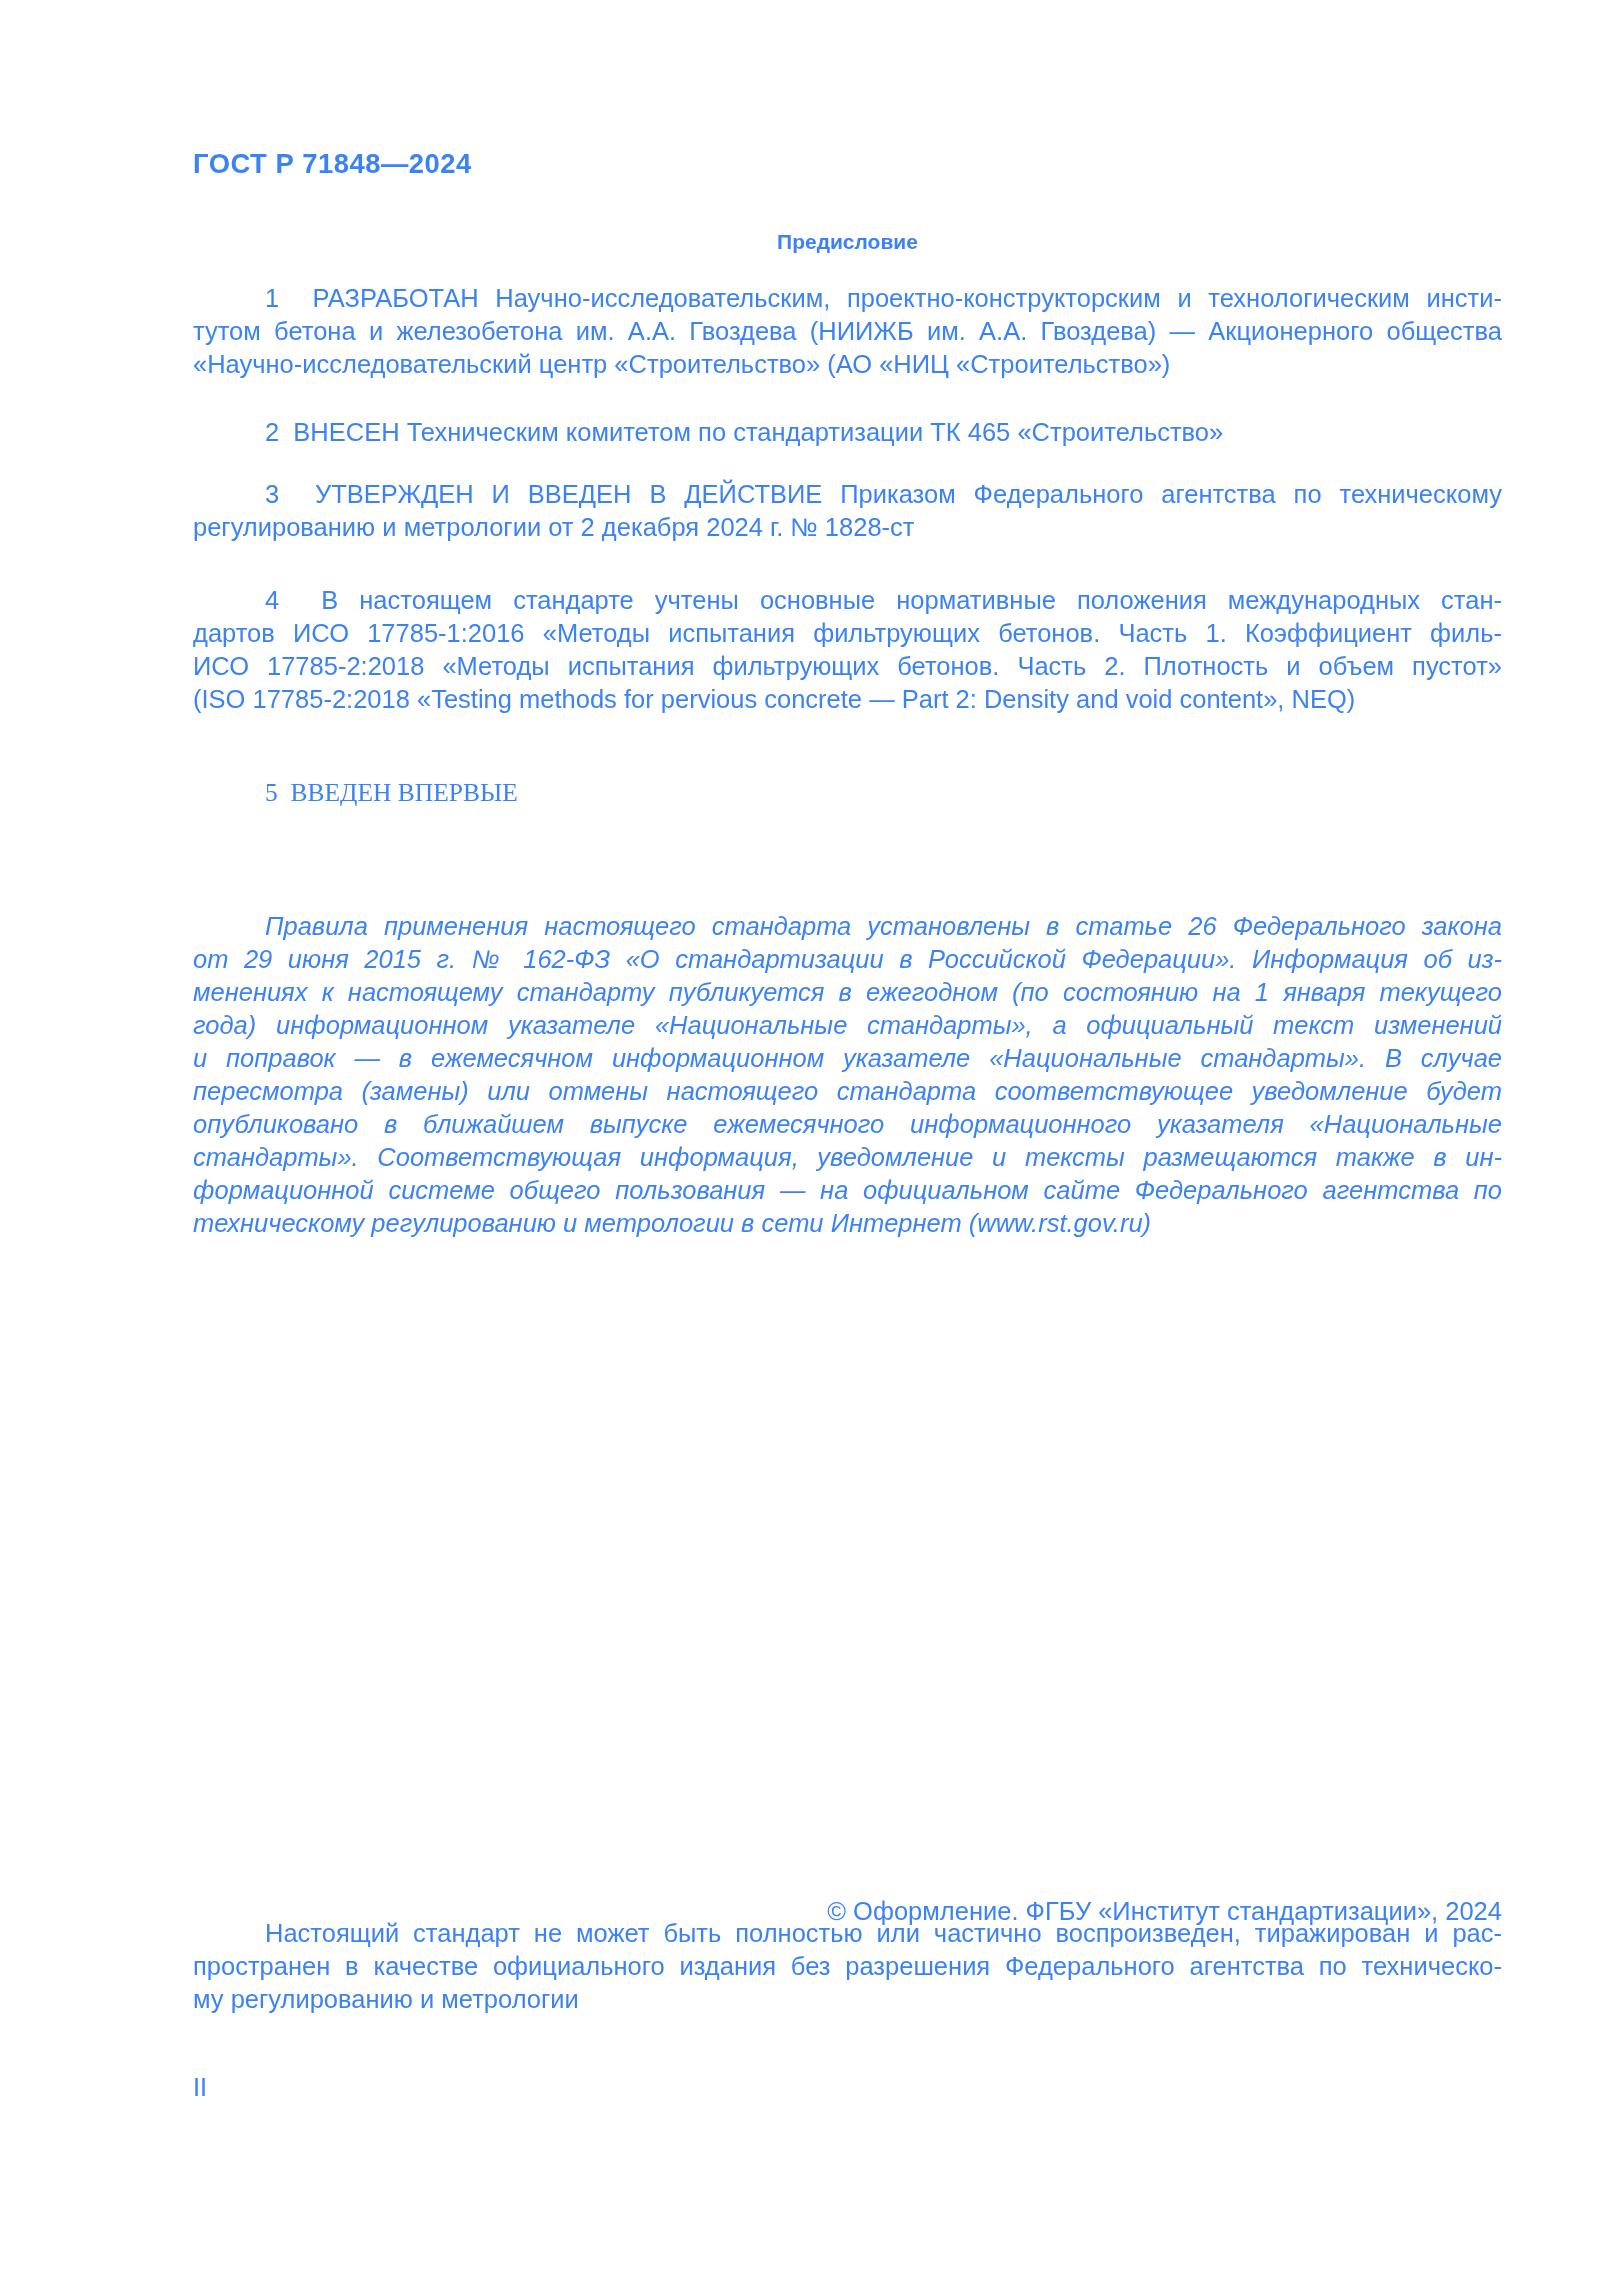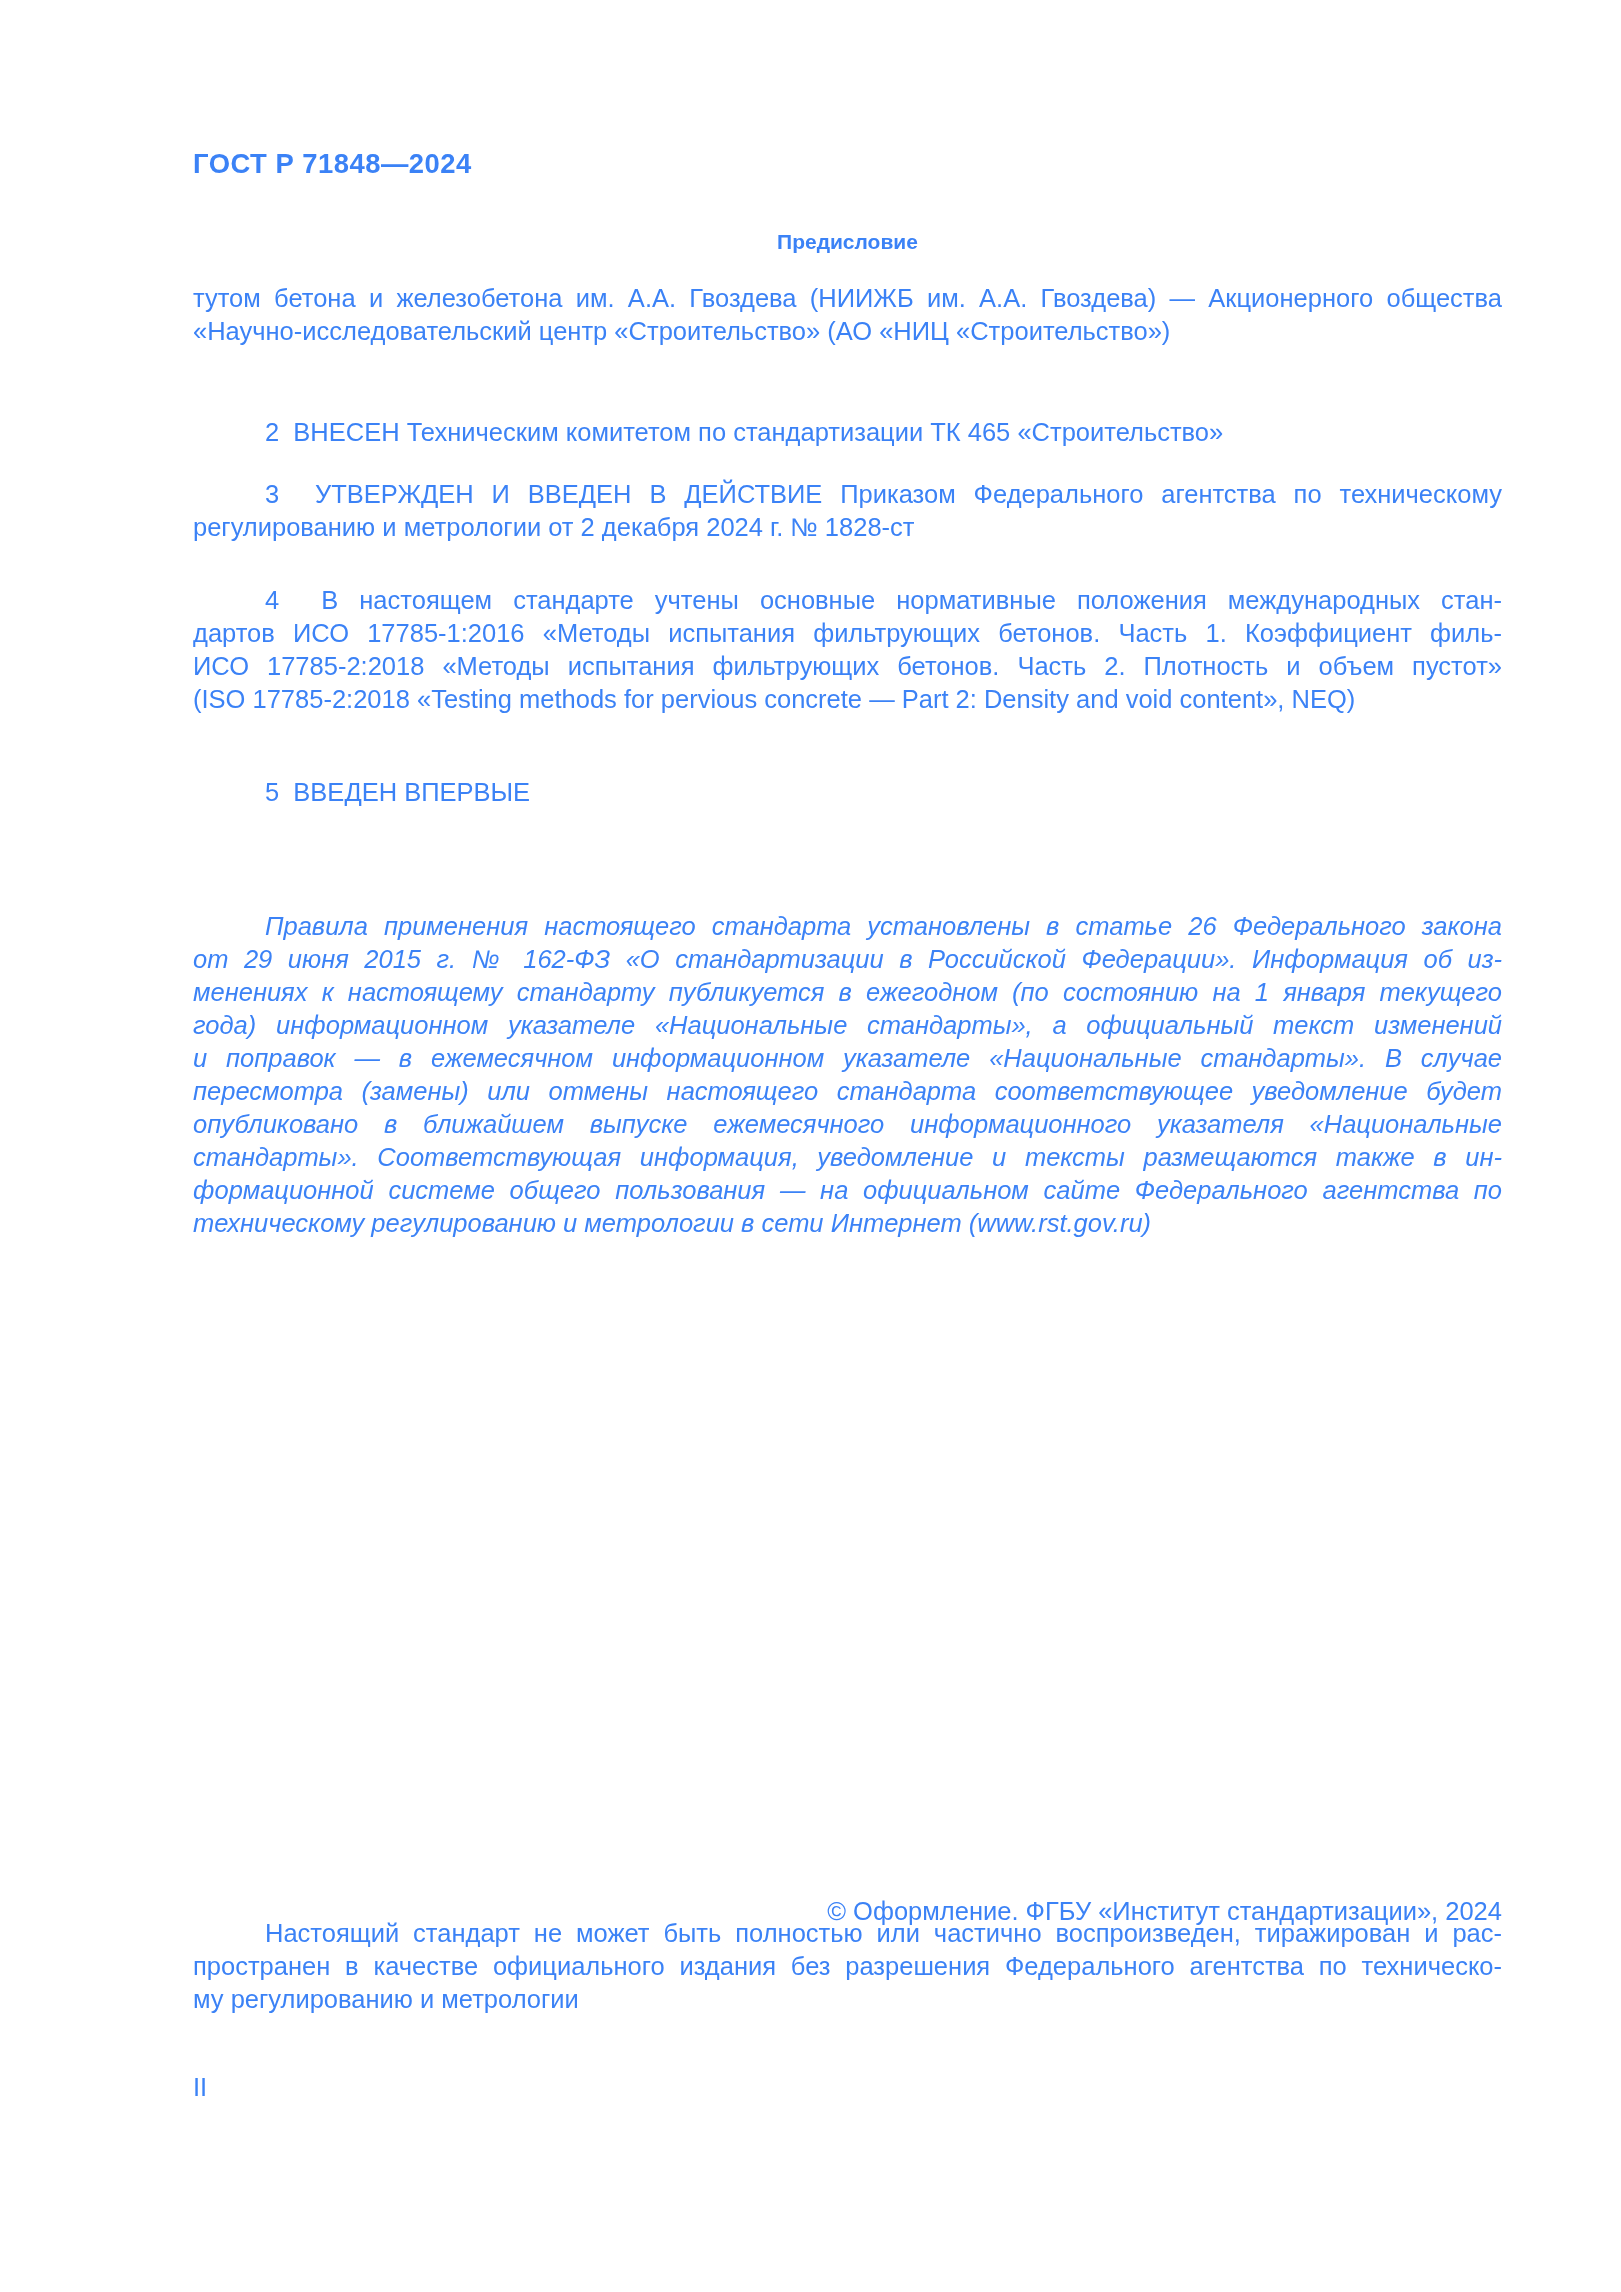--- a/index.html
+++ b/index.html
@@ -39,41 +39,42 @@
 </head>
 <body>
 
 <div class="page">
 
   <div class="block code" style="top:147px; width:588px;">ГОСТ Р 71848—2024</div>
 
   <div class="block doc-title" style="top:225px;">Предисловие</div>
 
   <div class="block para" style="top:282px;">
+      <div class="line first">1&nbsp; РАЗРАБОТАН Научно-исследовательским, проектно-конструкторским и технологическим инсти-</div>
       <div class="line">тутом бетона и железобетона им. А.А. Гвоздева (НИИЖБ им. А.А. Гвоздева) — Акционерного общества</div>
       <div class="line last">«Научно-исследовательский центр «Строительство» (АО «НИЦ «Строительство»)</div>
     </div>
 
   <div class="block para" style="top:416px;">
       <div class="line first last">2&nbsp; ВНЕСЕН Техническим комитетом по стандартизации ТК 465 «Строительство»</div>
     </div>
 
   <div class="block para" style="top:478px;">
       <div class="line first">3&nbsp; УТВЕРЖДЕН И ВВЕДЕН В ДЕЙСТВИЕ Приказом Федерального агентства по техническому</div>
       <div class="line last">регулированию и метрологии от 2 декабря 2024 г. № 1828-ст</div>
     </div>
 
   <div class="block para" style="top:584px;">
       <div class="line first">4&nbsp; В настоящем стандарте учтены основные нормативные положения международных стан-</div>
       <div class="line">дартов ИСО 17785-1:2016 «Методы испытания фильтрующих бетонов. Часть 1. Коэффициент филь-</div>
       <div class="line">ИСО 17785-2:2018 «Методы испытания фильтрующих бетонов. Часть 2. Плотность и объем пустот»</div>
       <div class="line last">(ISO 17785-2:2018 «Testing methods for pervious concrete — Part 2: Density and void content», NEQ)</div>
     </div>
 
-  <div class="block para" style="top:776px;">
+  <div class="block para" style="top:776px;font-family:Liberation Serif, serif;">
       <div class="line first last">5&nbsp; ВВЕДЕН ВПЕРВЫЕ</div>
     </div>
 
   <div class="block para italic-note" style="top:910px;">
       <div class="line first">Правила применения настоящего стандарта установлены в статье 26 Федерального закона</div>
       <div class="line">от 29 июня 2015 г. № 162-ФЗ «О стандартизации в Российской Федерации». Информация об из-</div>
       <div class="line">менениях к настоящему стандарту публикуется в ежегодном (по состоянию на 1 января текущего</div>
       <div class="line">года) информационном указателе «Национальные стандарты», а официальный текст изменений</div>
       <div class="line">и поправок — в ежемесячном информационном указателе «Национальные стандарты». В случае</div>
       <div class="line">пересмотра (замены) или отмены настоящего стандарта соответствующее уведомление будет</div>

